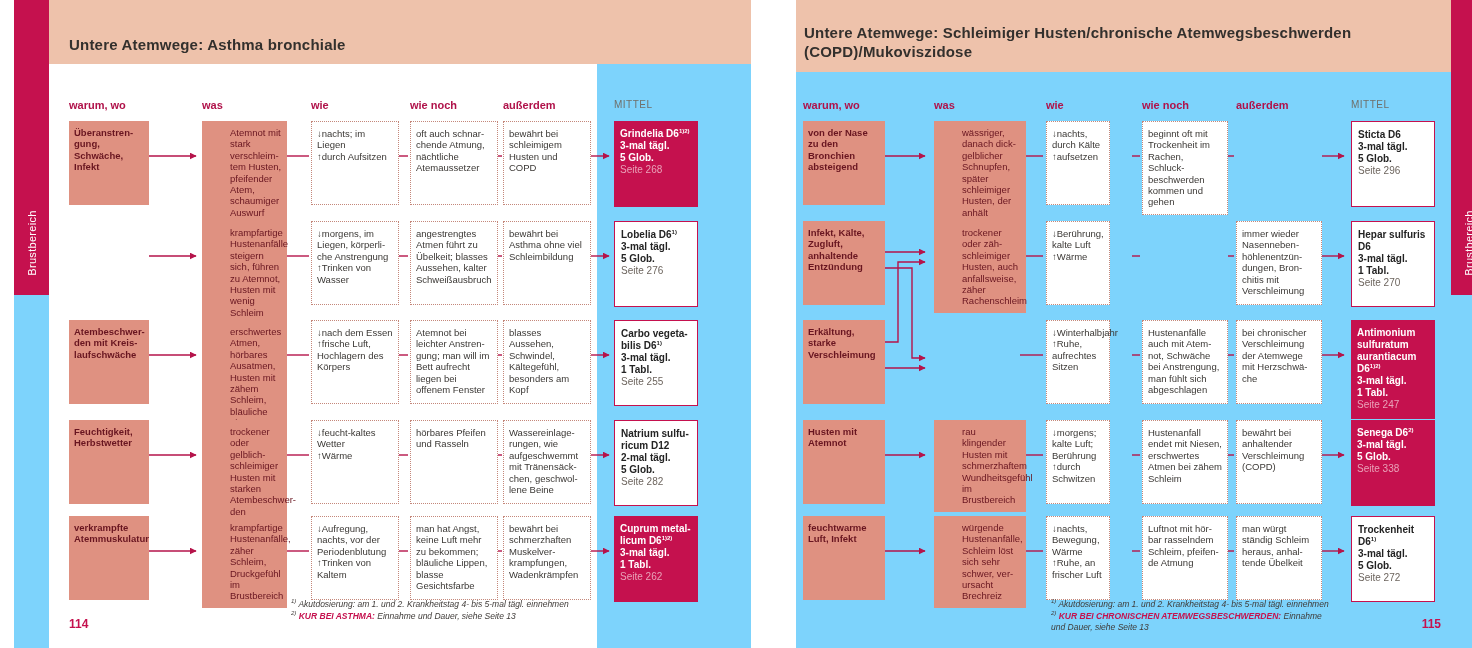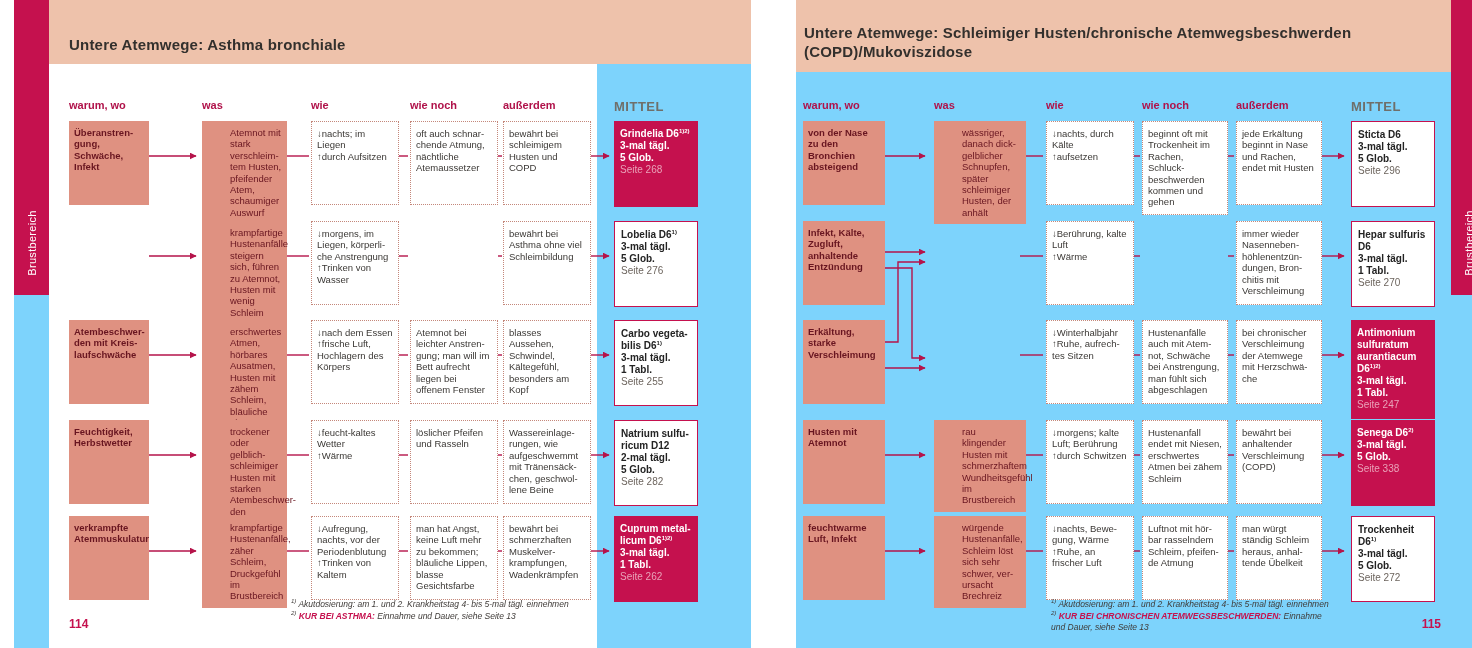--- a/index.html
+++ b/index.html
@@ -17,41 +17,41 @@
   .redbar .vlabel{position:absolute;left:50%;top:243px;transform:translate(-50%,-50%) rotate(-90deg);
     color:#ffffff;font-size:11px;white-space:nowrap;letter-spacing:.3px;}
 
   
   .ptitle{position:absolute;color:#33302d;font-size:15px;font-weight:700;line-height:1.25;letter-spacing:.2px;}
   #title-left{left:55px;top:36px;width:600px;}
   #title-right{left:790px;top:24px;width:620px;}
 
   
   .hdr{position:absolute;top:99px;font-size:11px;font-weight:700;color:#b0124a;}
-  .hdr.gray{color:#6f6f6a;font-weight:700;font-size:13px;letter-spacing:.5px;}
+  .hdr.gray{color:#6f6f6a;font-weight:400;font-size:10px;letter-spacing:.5px;}
 
   
   .box{position:absolute;box-sizing:border-box;padding:6px 5px;font-size:9.5px;line-height:1.2;}
   .coral{background:#df9181;color:#681520;font-weight:700;min-height:84px;}
   .coral2{background:#df9181;color:#681520;font-weight:400;min-height:86px;padding-left:28px;}
   .dashed{background:#ffffff;border:1.5px dotted #c4877a;color:#3b3835;min-height:84px;}
   .pre{white-space:pre-line;}
   .mbox{min-height:86px;padding:7px 6px;}
   .mbox .mname,.mbox .mline{font-weight:700;font-size:10px;line-height:1.2;}
   .mbox sup{font-size:6px;}
   .mbox .mpage{font-size:10px;line-height:1.25;}
   .filled{background:#c5114e;color:#ffffff;}
   .filled .mpage{color:#e9a2b8;}
   .outline{background:#ffffff;border:1.6px solid #c5114e;color:#232323;}
   .outline .mpage{color:#6d655e;}
 
   
   .c1l{left:55px;width:80px}.c2l{left:188px;width:85px}.c3l{left:297px;width:88px}
   .c4l{left:396px;width:88px}.c5l{left:489px;width:88px}.cml{left:600px;width:84px}
-  .c1r{left:789px;width:82px}.c2r{left:920px;width:92px}.c3r{left:1032px;width:88px}
+  .c1r{left:789px;width:82px}.c2r{left:920px;width:92px}.c3r{left:1032px;width:64px}
   .c4r{left:1128px;width:86px}.c5r{left:1222px;width:86px}.cmr{left:1337px;width:84px}
   
   .r1{top:121px}.r2{top:221px}.r3{top:320px}.r4{top:420px}.r5{top:516px}
 
   
   #arrows{position:absolute;left:0;top:0;pointer-events:none;}
 
   
   .fnblock{position:absolute;font-size:8.5px;font-style:italic;color:#3f3b38;line-height:1.3;}
   #fn-left{left:277px;top:598px;width:305px;}
@@ -171,20 +171,21 @@
   <div class="box mbox filled cml r1">
     <div class="mname"><span>Grindelia D6</span><sup>1)2)</sup></div>
     <div class="mline">3-mal tägl.</div>
     <div class="mline">5 Glob.</div>
     <div class="mpage">Seite 268</div>
   </div>
 
   <div class="box coral2 c2l r2">krampfartige Hustenanfälle steigern sich, führen zu Atem­not, Husten mit wenig Schleim</div>
   <div class="box dashed pre c3l r2">↓morgens, im Liegen, körperli­che Anstrengung
 ↑Trinken von Wasser</div>
+  <div class="box dashed c4l r2">angestrengtes Atmen führt zu Übelkeit; blas­ses Aussehen, kalter Schweiß­ausbruch</div>
   <div class="box dashed c5l r2">bewährt bei Asthma ohne viel Schleim­bildung</div>
   <div class="box mbox outline cml r2">
     <div class="mname"><span>Lobelia D6</span><sup>1)</sup></div>
     <div class="mline">3-mal tägl.</div>
     <div class="mline">5 Glob.</div>
     <div class="mpage">Seite 276</div>
   </div>
 
   <div class="box coral c1l r3">Atembeschwer­den mit Kreis­laufschwäche</div>
   <div class="box coral2 c2l r3">erschwertes Atmen, hörbares Ausatmen, Hus­ten mit zähem Schleim, bläu­liche Lippen</div>
@@ -196,21 +197,21 @@
     <div class="mname"><span>Carbo vegeta­bilis D6</span><sup>1)</sup></div>
     <div class="mline">3-mal tägl.</div>
     <div class="mline">1 Tabl.</div>
     <div class="mpage">Seite 255</div>
   </div>
 
   <div class="box coral c1l r4">Feuchtigkeit, Herbstwetter</div>
   <div class="box coral2 c2l r4">trockener oder gelblich-schlei­miger Husten mit starken Atembeschwer­den</div>
   <div class="box dashed pre c3l r4">↓feucht-kaltes Wetter
 ↑Wärme</div>
-  <div class="box dashed c4l r4">löslicher Pfeifen und Rasseln</div>
+  <div class="box dashed c4l r4">hörbares Pfeifen und Rasseln</div>
   <div class="box dashed c5l r4">Wassereinlage­rungen, wie aufgeschwemmt mit Tränensäck­chen, geschwol­lene Beine</div>
   <div class="box mbox outline cml r4">
     <div class="mname"><span>Natrium sulfu­ricum D12</span><sup></sup></div>
     <div class="mline">2-mal tägl.</div>
     <div class="mline">5 Glob.</div>
     <div class="mpage">Seite 282</div>
   </div>
 
   <div class="box coral c1l r5">verkrampfte Atemmuskulatur</div>
   <div class="box coral2 c2l r5">krampfartige Hustenanfälle, zäher Schleim, Druckgefühl im Brustbereich</div>
@@ -223,29 +224,29 @@
     <div class="mline">3-mal tägl.</div>
     <div class="mline">1 Tabl.</div>
     <div class="mpage">Seite 262</div>
   </div>
 
   <div class="box coral c1r r1">von der Nase zu den Bronchien absteigend</div>
   <div class="box coral2 c2r r1">wässriger, da­nach dick-gelbli­cher Schnupfen, später schleimi­ger Husten, der anhält</div>
   <div class="box dashed pre c3r r1">↓nachts, durch Kälte
 ↑aufsetzen</div>
   <div class="box dashed c4r r1">beginnt oft mit Trockenheit im Rachen, Schluck­beschwerden kommen und gehen</div>
-  <div class="box dashed c5r r1">jede Erkältung beginnt in Nase und Rachen, endet mit Husten</div>
   <div class="box mbox outline cmr r1">
     <div class="mname"><span>Sticta D6</span><sup></sup></div>
     <div class="mline">3-mal tägl.</div>
     <div class="mline">5 Glob.</div>
     <div class="mpage">Seite 296</div>
   </div>
 
   <div class="box coral c1r r2">Infekt, Kälte, Zugluft, anhaltende Entzündung</div>
+  <div class="box coral2 c2r r2">trockener oder zäh-schleimiger Husten, auch an­fallsweise, zäher Rachenschleim</div>
   <div class="box dashed pre c3r r2">↓Berührung, kalte Luft
 ↑Wärme</div>
   <div class="box dashed c5r r2">immer wieder Nasenneben­höhlenentzün­dungen, Bron­chitis mit Verschleimung</div>
   <div class="box mbox outline cmr r2">
     <div class="mname"><span>Hepar sulfu­ris D6</span><sup></sup></div>
     <div class="mline">3-mal tägl.</div>
     <div class="mline">1 Tabl.</div>
     <div class="mpage">Seite 270</div>
   </div>
 

